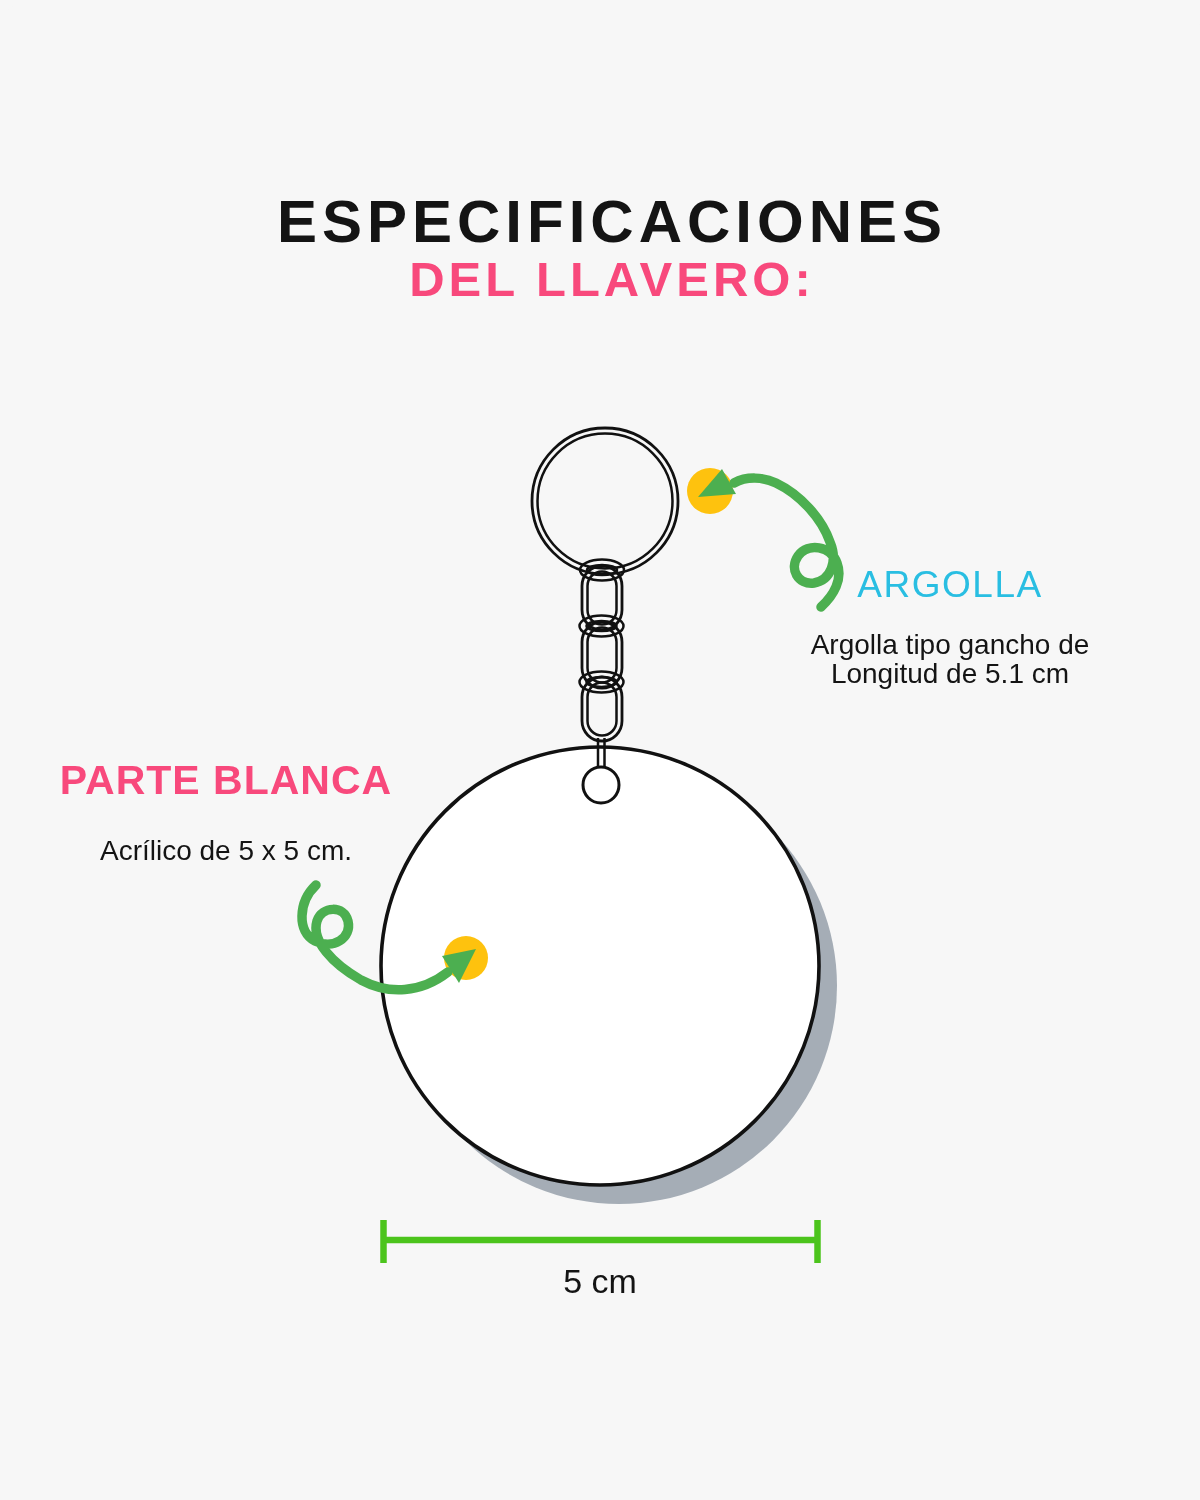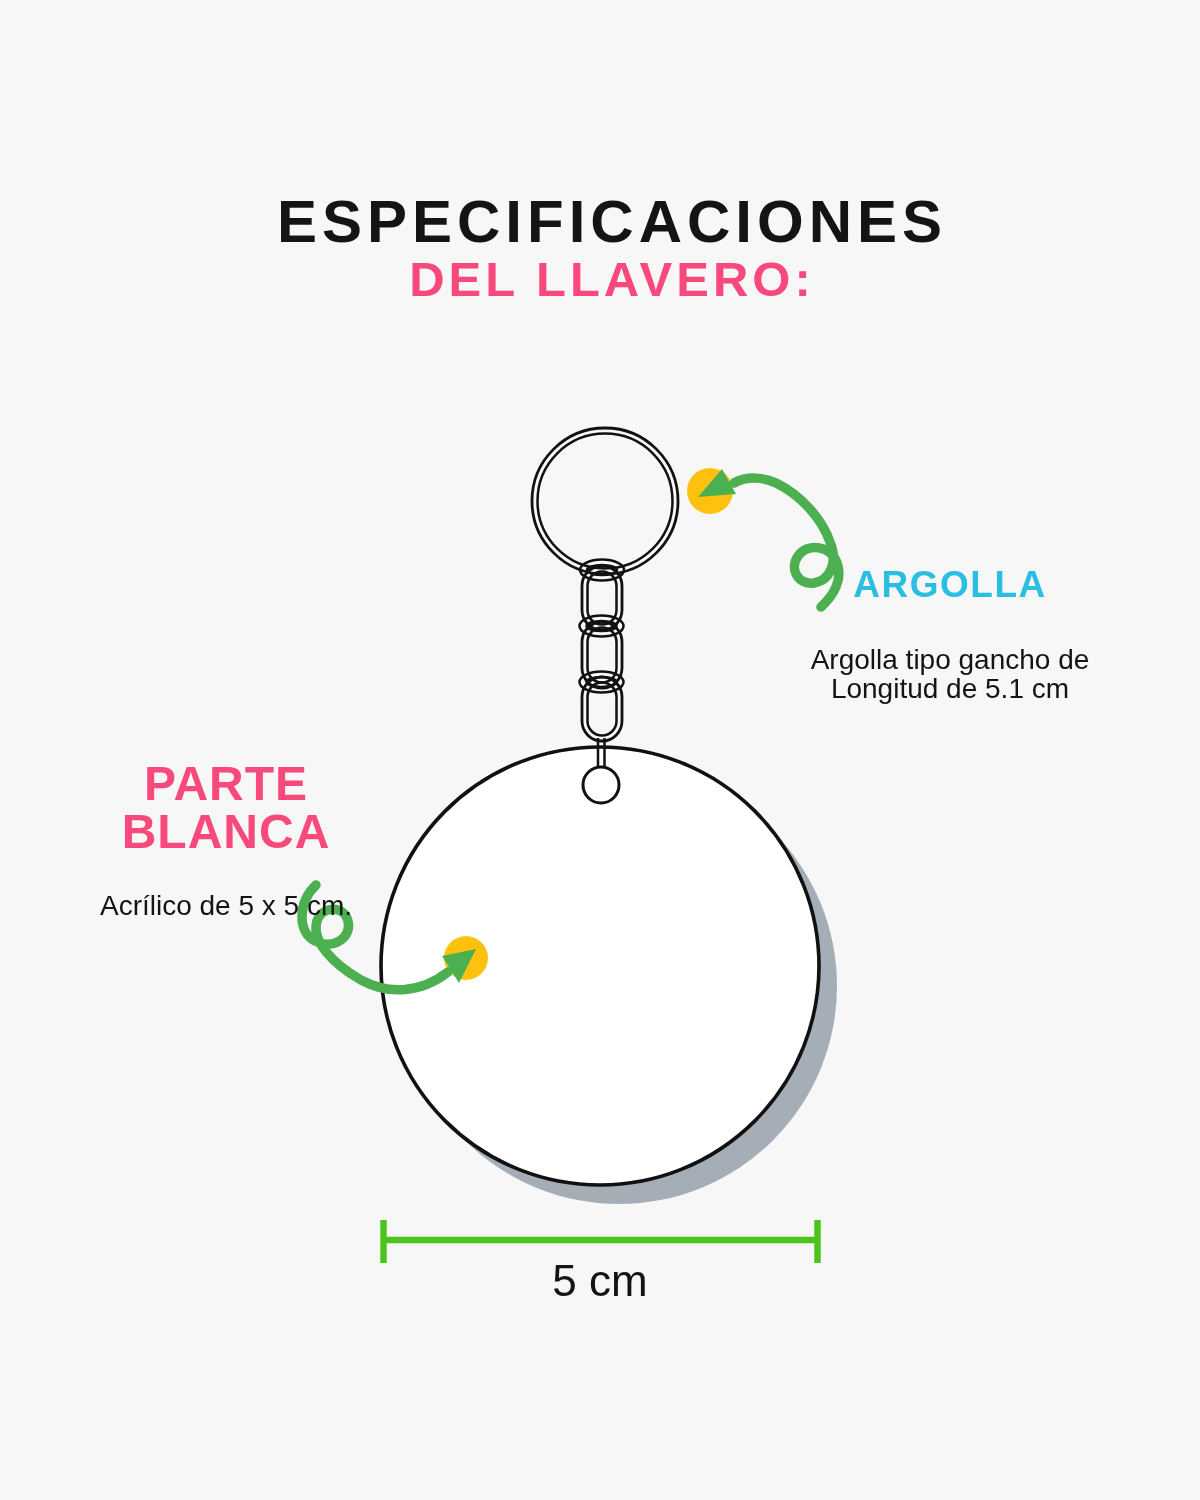--- a/index.html
+++ b/index.html
@@ -51,55 +51,55 @@
     color: var(--pink);
   }
 
   .argolla-block {
     position: absolute;
     top: 566px; left: 768px;
     width: 364px;
     text-align: center;
   }
   .argolla-heading {
-    font-weight: 700;
+    font-weight: 400;
     font-size: 37px;
     line-height: 1;
     letter-spacing: 1.5px;
     color: var(--cyan);
   }
   .body-text {
-    margin-top: 43px;
+    margin-top: 28px;
     font-size: 28px;
     line-height: 28.5px;
     color: var(--ink);
   }
   .body-text div { white-space: nowrap; }
 
   .parte-block {
     position: absolute;
     top: 760px; left: 55px;
     width: 342px;
     text-align: center;
   }
   .parte-heading {
     font-weight: 800;
-    font-size: 48px;
+    font-size: 41px;
     line-height: 1;
     letter-spacing: 1px;
     color: var(--pink);
   }
   .parte-desc { margin-top: 36px; }
 
   .measure-label {
     position: absolute;
     top: 1261px; left: 450px;
     width: 300px;
     text-align: center;
-    font-size: 44px;
+    font-size: 34px;
     line-height: 40px;
     color: var(--ink);
   }
 
   .outline { stroke: var(--line-black); fill: none; }
   .w25 { stroke-width: 2.5; }
   .w28 { stroke-width: 2.8; }
   .w3  { stroke-width: 3; }
   .disc-face { fill: var(--disc-white); stroke: var(--line-black); stroke-width: 3.6; }
   .shadow { fill: var(--disc-shadow); }

